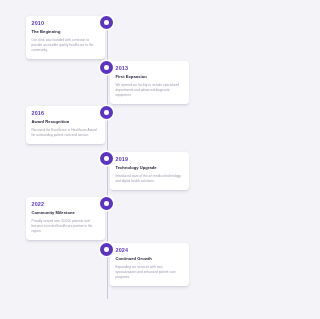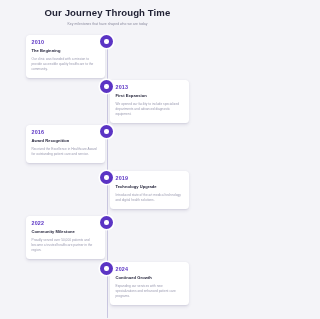--- a/index.html
+++ b/index.html
@@ -121,24 +121,20 @@
     color: #9a9ab0;
     line-height: 1.55;
     letter-spacing: 0.02px;
   }
 </style>
 </head>
 <body>
 
 <div class="page">
 
-  <div class="header">
-    <h1 class="page-title">Our Journey Through Time</h1>
-    <p class="page-subtitle">Key milestones that have shaped who we are today</p>
-  </div>
 
   <div class="timeline">
 
     <div class="timeline-axis"></div>
 
     <div class="entry left" style="top:0px;">
       <div class="marker">
         <span class="marker-inner"></span>
       </div>
       <div class="card">

